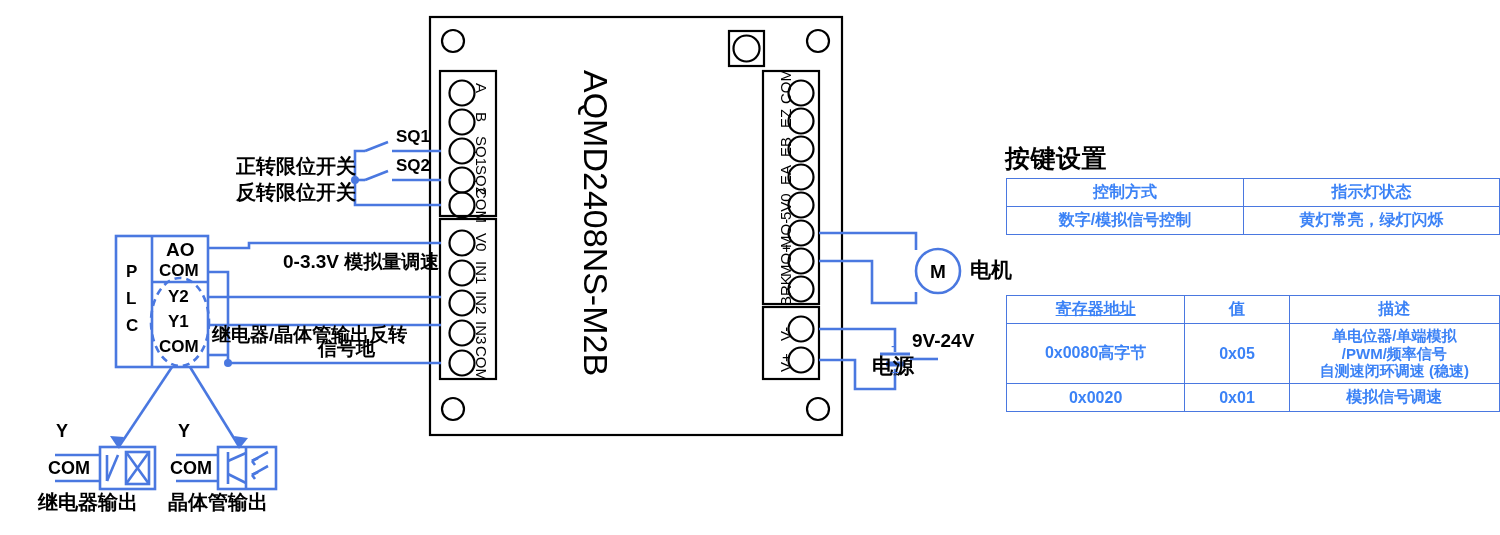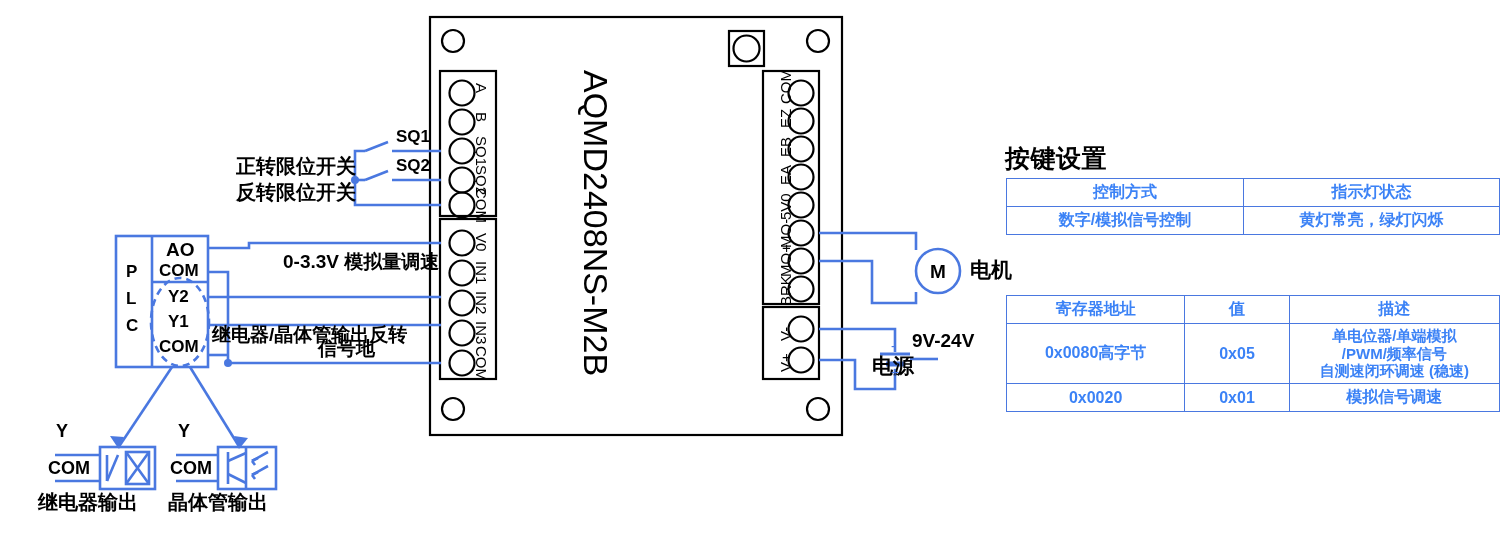--- a/index.html
+++ b/index.html
@@ -199,21 +199,21 @@
     <tr>
       <td>数字/模拟信号控制</td>
       <td>黄灯常亮，绿灯闪烁</td>
     </tr>
   </tbody>
     </table>
 
   <table class="tbl" style="left:1006px;top:295px;">
     <tbody>
         <tr>
-      <th style="width:155px;">寄存器地址</th>
+      <th style="width:155px;text-decoration:underline;">寄存器地址</th>
       <th style="width:66px;">值</th>
       <th style="width:198px;">描述</th>
     </tr>
     <tr>
       <td>0x0080高字节</td>
       <td>0x05</td>
       <td style="white-space:pre-line;line-height:1.18;font-size:15px;">单电位器/单端模拟
 /PWM/频率信号
 自测速闭环调速 (稳速)</td>
     </tr>

